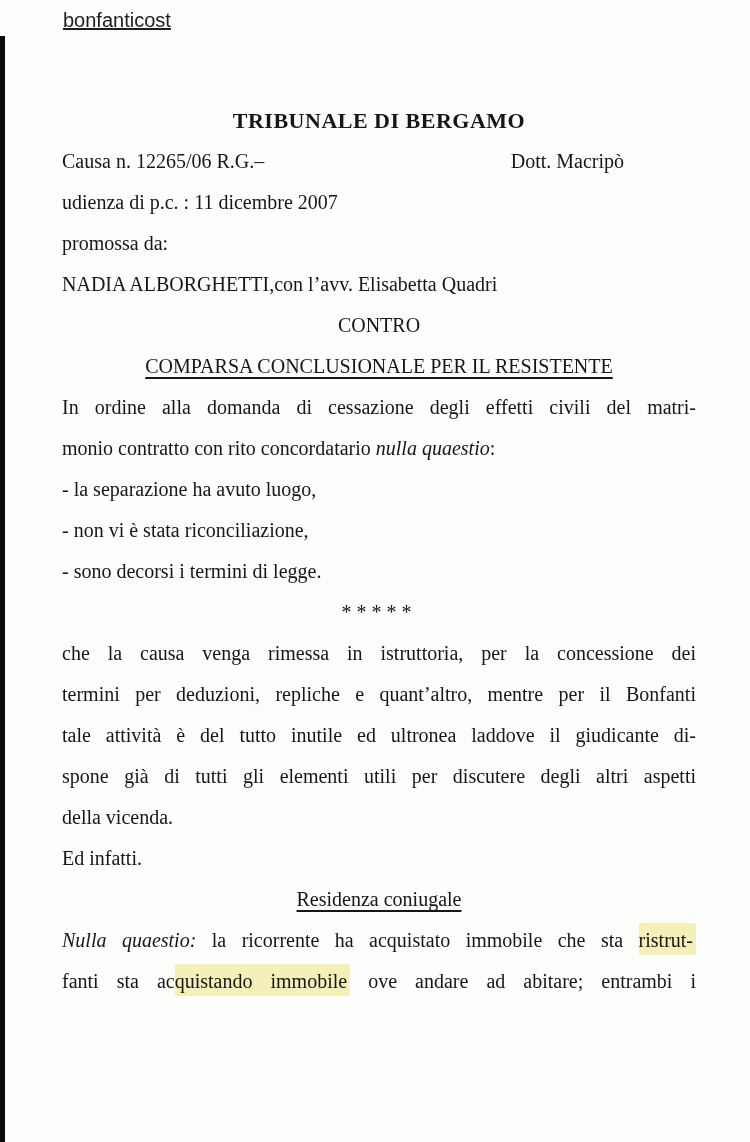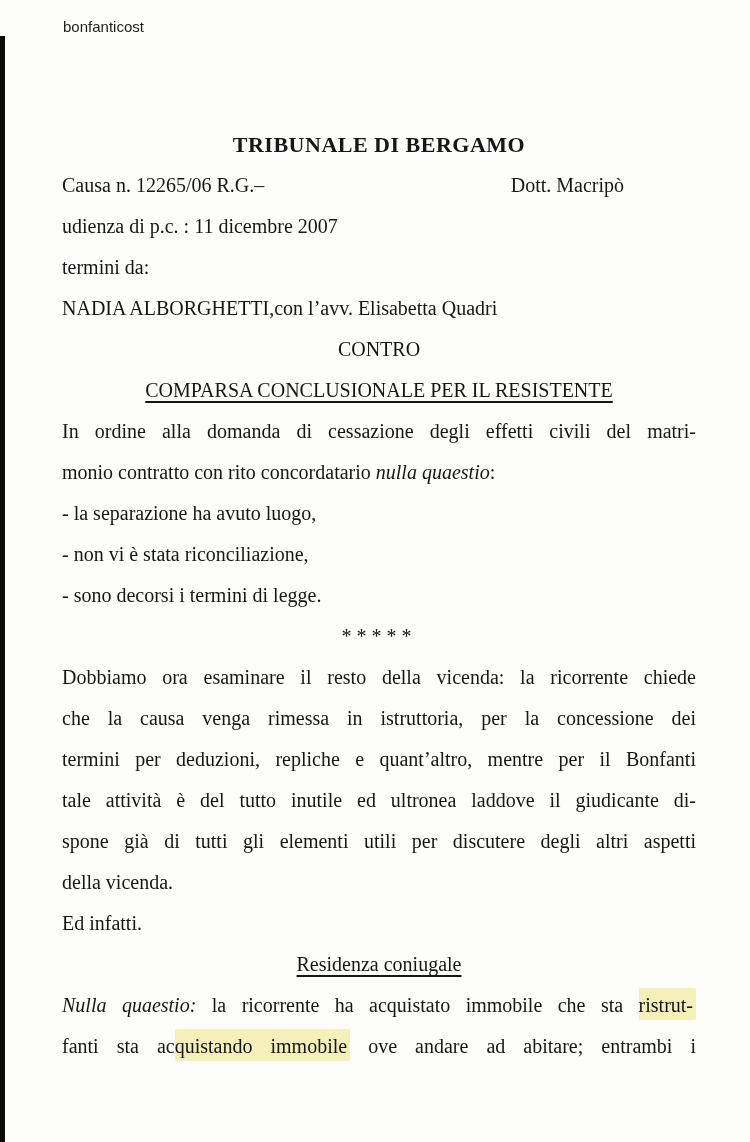--- a/index.html
+++ b/index.html
@@ -24,33 +24,33 @@
     position: absolute;
     left: 0;
     top: 36px;
     width: 5px;
     height: 1106px;
     background: var(--bar, #0b0b0b);
   }
   .note {
     position: absolute;
     left: 63px;
-    top: 18px;
+    top: 9px;
     font-family: "Liberation Sans", sans-serif;
-    font-size: 15px;
+    font-size: 20px;
     color: #1d1d1d;
+    text-decoration: underline;
   }
   .content {
     position: absolute;
     left: 62px;
     top: 100px;
     width: 634px;
     font-size: 20px;
     line-height: 41px;
-    margin-top: 24px;
   }
   .line {
     height: 41px;
     white-space: normal;
   }
   .center { text-align: center; }
   .justify { text-align: justify; text-align-last: justify; }
   .bold { font-weight: bold; }
   .title { font-size: 22px; letter-spacing: 0.5px; }
   .underline {
@@ -81,33 +81,32 @@
 
   <div class="content">
     <div class="line center bold title">TRIBUNALE DI BERGAMO</div>
 
     <div class="line case-row">
       <span>Causa n. 12265/06 R.G.–</span>
       <span class="judge">Dott. Macripò</span>
     </div>
 
     <div class="line">udienza di p.c. : 11 dicembre 2007</div>
-    <div class="line">termini da:</div>
+    <div class="line">promossa da:</div>
     <div class="line">NADIA ALBORGHETTI,con l’avv. Elisabetta Quadri</div>
     <div class="line center">CONTRO</div>
     <div class="line center underline">COMPARSA CONCLUSIONALE PER IL RESISTENTE</div>
 
     <div>
         <div class="line justify"><span>In ordine alla domanda di cessazione degli effetti civili del matri-</span></div>
         <div class="line left"><span>monio contratto con rito concordatario </span><span class="italic">nulla quaestio</span><span>:</span></div>
         <div class="line left"><span>- la separazione ha avuto luogo,</span></div>
         <div class="line left"><span>- non vi è stata riconciliazione,</span></div>
         <div class="line left"><span>- sono decorsi i termini di legge.</span></div>
         <div class="line center stars"><span>*****</span></div>
-        <div class="line justify"><span>Dobbiamo ora esaminare il resto della vicenda: la ricorrente chiede</span></div>
         <div class="line justify"><span>che la causa venga rimessa in istruttoria, per la concessione dei</span></div>
         <div class="line justify"><span>termini per deduzioni, repliche e quant’altro, mentre per il Bonfanti</span></div>
         <div class="line justify"><span>tale attività è del tutto inutile ed ultronea laddove il giudicante di-</span></div>
         <div class="line justify"><span>spone già di tutti gli elementi utili per discutere degli altri aspetti</span></div>
         <div class="line left"><span>della vicenda.</span></div>
         <div class="line left"><span>Ed infatti.</span></div>
         <div class="line center underline"><span>Residenza coniugale</span></div>
         <div class="line justify"><span class="italic">Nulla quaestio:</span><span> la ricorrente ha acquistato immobile che sta </span><span class="hl">ristrut-</span></div>
         <div class="line justify"><span>fanti sta ac</span><span class="hl">quistando immobile</span><span> ove andare ad abitare; entrambi i</span></div>
       </div>

